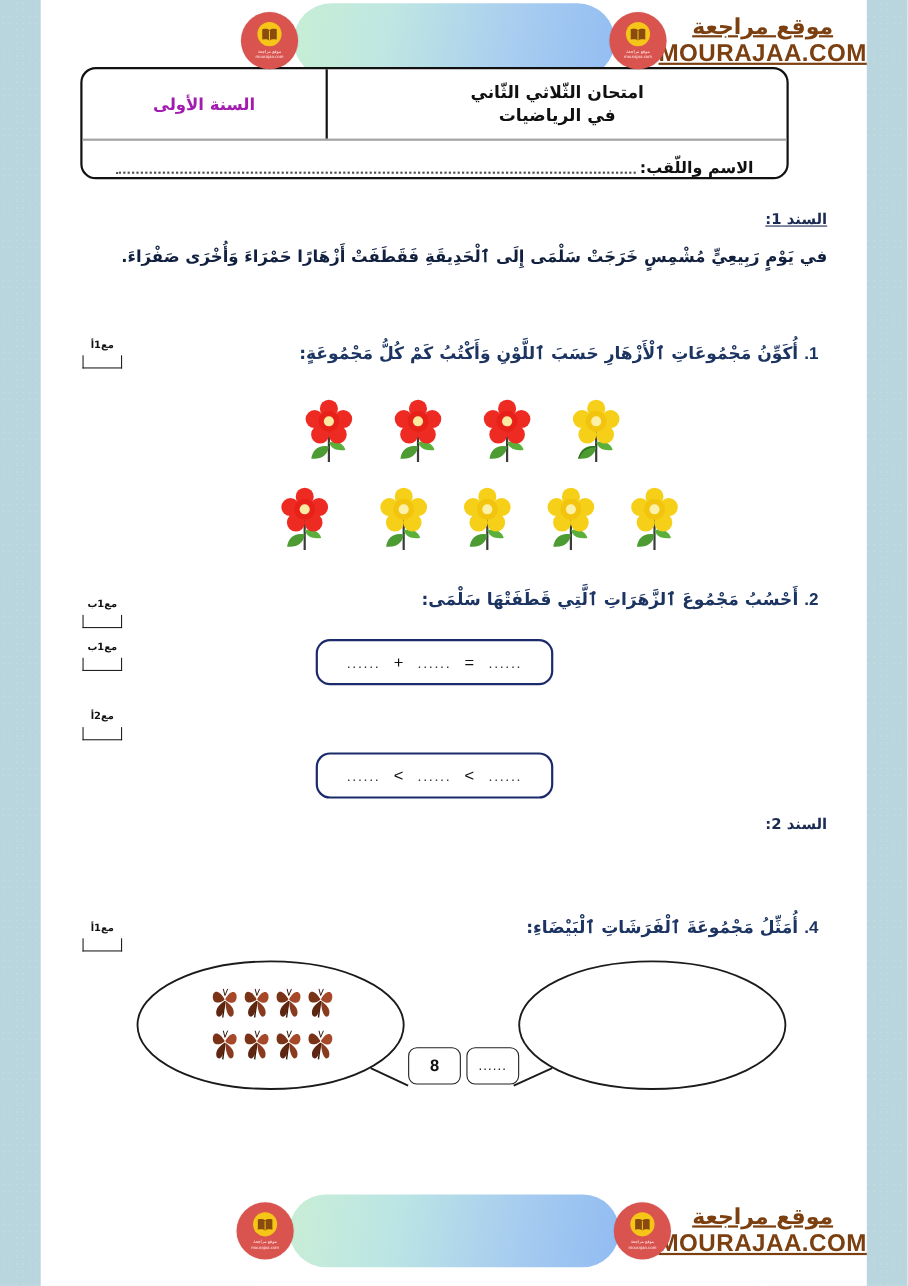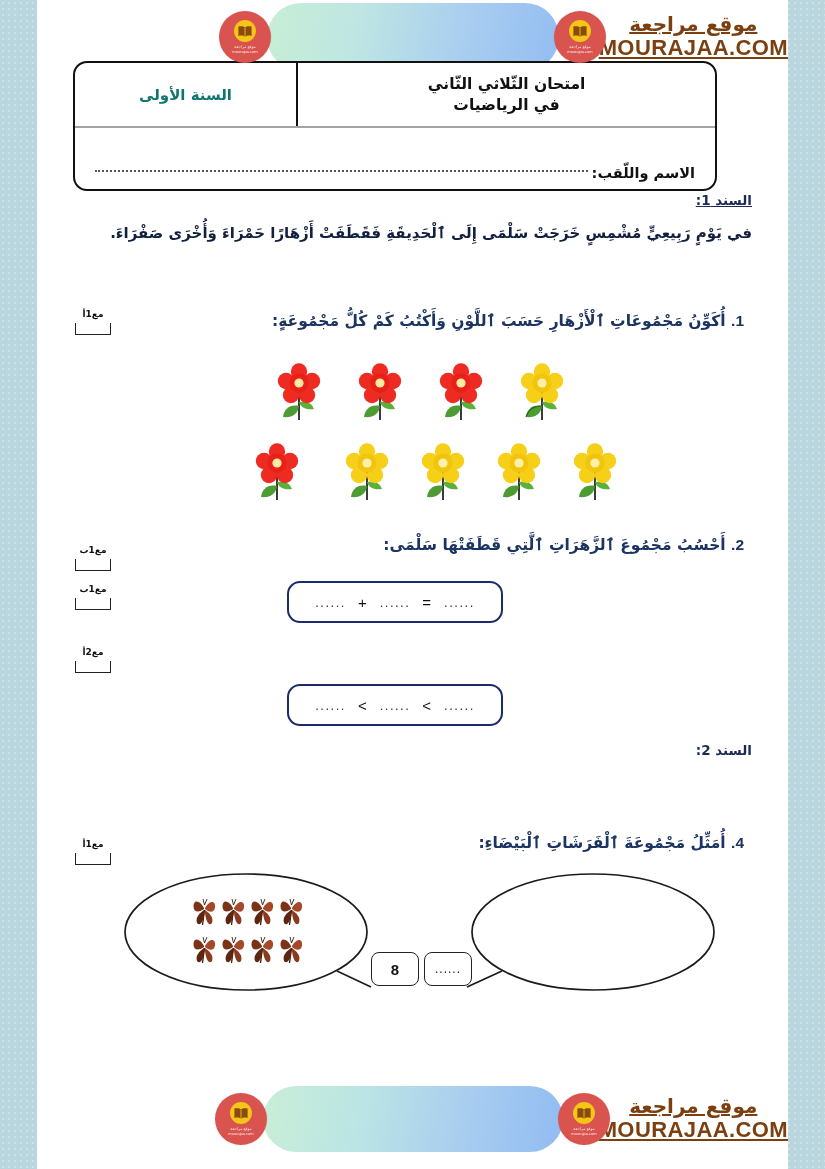--- a/index.html
+++ b/index.html
@@ -148,34 +148,33 @@
     font-weight: bold;
     color: #111;
   }
   .head-cell-year {
     flex: 1;
     display: flex;
     align-items: center;
     justify-content: center;
     font-size: 15px;
     font-weight: bold;
-    color: #0f766e;
+    color: #a21caf;
   }
   .head-row-name {
     height: 33px;
     display: flex;
-    align-items: center;
-    padding: 0 20px;
+    align-items: flex-end;
+    padding: 0 30px;
     font-size: 14.5px;
     font-weight: bold;
     color: #111;
     gap: 4px;
     overflow: hidden;
     white-space: nowrap;
-    margin-top: 28px;
   }
   .dotline {
     flex: 1;
     border-bottom: 2px dotted #555;
     margin-bottom: 3px;
     min-width: 20px;
   }
 
   
   .sanad {

